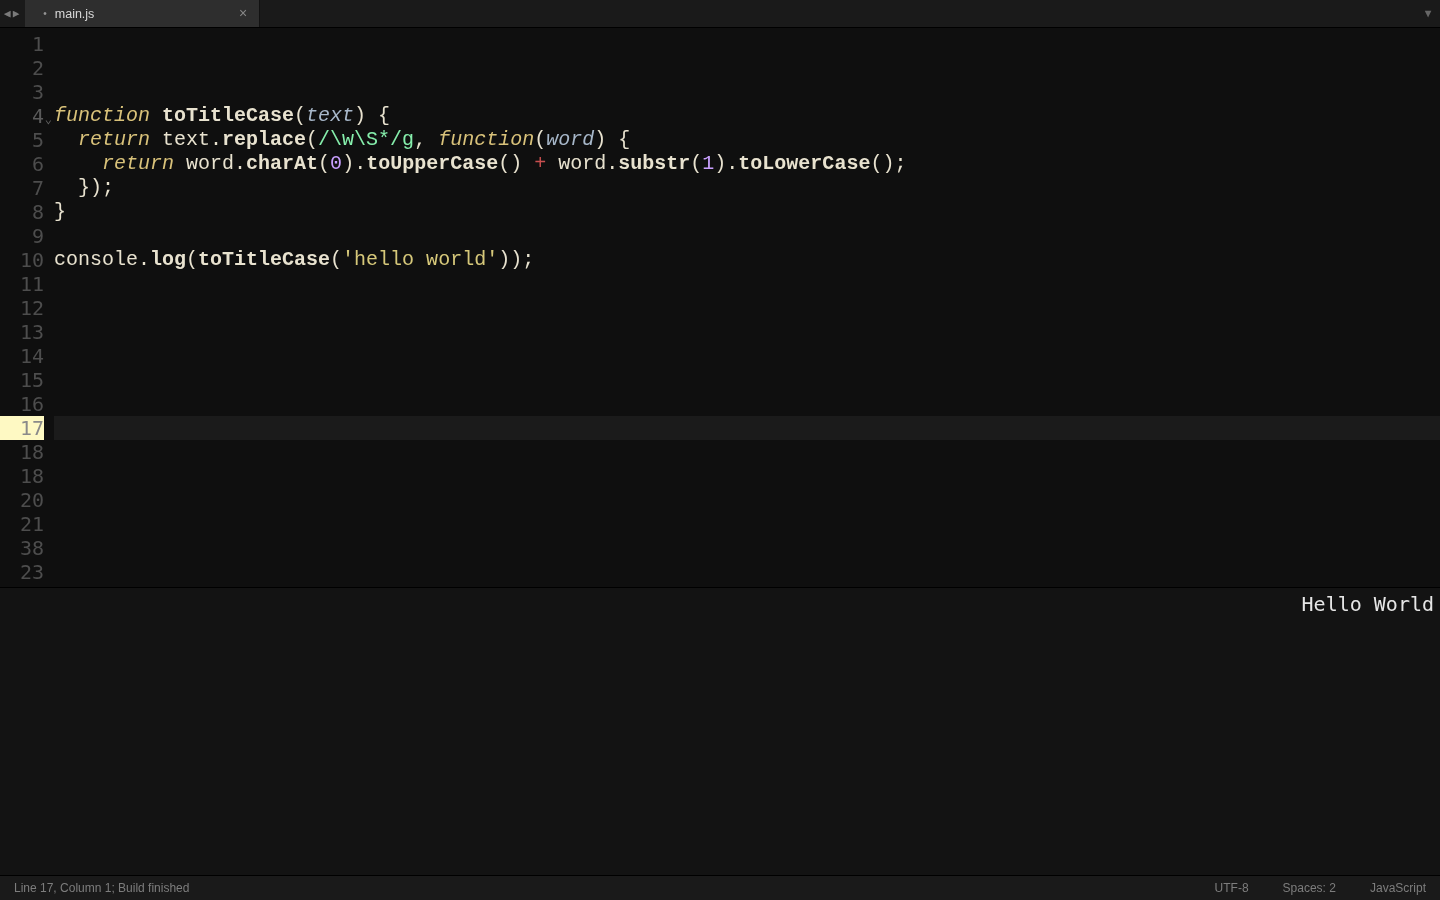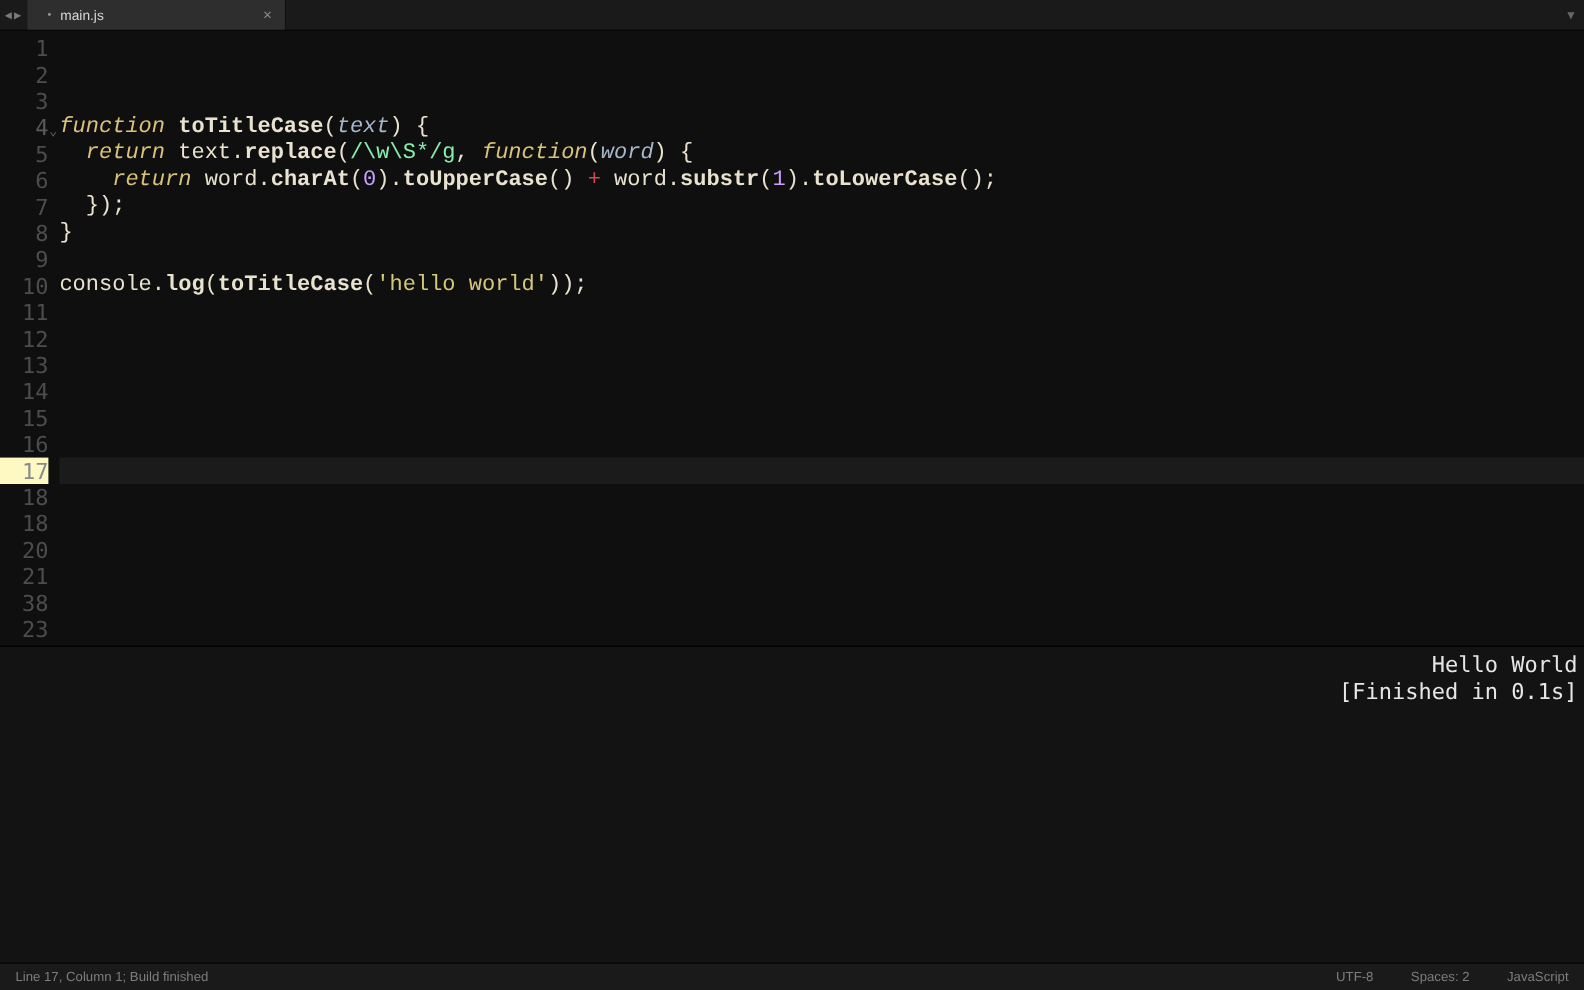--- a/index.html
+++ b/index.html
@@ -161,20 +161,20 @@
       <div class="ln">18</div>
       <div class="ln">18</div>
       <div class="ln">20</div>
       <div class="ln">21</div>
       <div class="ln">38</div>
       <div class="ln">23</div>
     </div>
   <div class="code" id="code"><div class="line"></div><div class="line"></div><div class="line"></div><div class="line"><span class="kw">function</span><span class="pn"> </span><span class="fn">toTitleCase</span><span class="pn">(</span><span class="prm">text</span><span class="pn">)</span><span class="pn"> {</span></div><div class="line"><span>  </span><span class="kw">return</span><span class="pn"> </span><span class="obj">text</span><span class="pn">.</span><span class="fn">replace</span><span class="pn">(</span><span class="re">/\w\S*/g</span><span class="pn">, </span><span class="kw">function</span><span class="pn">(</span><span class="prm">word</span><span class="pn">)</span><span class="pn"> {</span></div><div class="line"><span>    </span><span class="kw">return</span><span class="pn"> </span><span class="obj">word</span><span class="pn">.</span><span class="fn">charAt</span><span class="pn">(</span><span class="num">0</span><span class="pn">)</span><span class="pn">.</span><span class="fn">toUpperCase</span><span class="pn">()</span><span class="pn"> </span><span class="op">+</span><span class="pn"> </span><span class="obj">word</span><span class="pn">.</span><span class="fn">substr</span><span class="pn">(</span><span class="num">1</span><span class="pn">)</span><span class="pn">.</span><span class="fn">toLowerCase</span><span class="pn">();</span></div><div class="line"><span>  </span><span class="pn">});</span></div><div class="line"><span class="pn">}</span></div><div class="line"></div><div class="line"><span class="obj">console</span><span class="pn">.</span><span class="fn">log</span><span class="pn">(</span><span class="fn">toTitleCase</span><span class="pn">(</span><span class="str">'hello world'</span><span class="pn">));</span></div><div class="line"></div><div class="line"></div><div class="line"></div><div class="line"></div><div class="line"></div><div class="line"></div><div class="line current"></div><div class="line"></div><div class="line"></div><div class="line"></div><div class="line"></div><div class="line"></div><div class="line"></div></div>
 </div>
 
-<div class="console" id="console"><div>Hello World</div><div>[Finished in 0.1s]</div></div>
+<div class="console" id="console"><div>Hello World</div></div>
 
 <div class="status">
   <div class="left">Line 17, Column 1; Build finished</div>
   <div class="cell">UTF-8</div>
   <div class="cell">Spaces: 2</div>
   <div class="cell">JavaScript</div>
 </div>
 
 </body></html>

